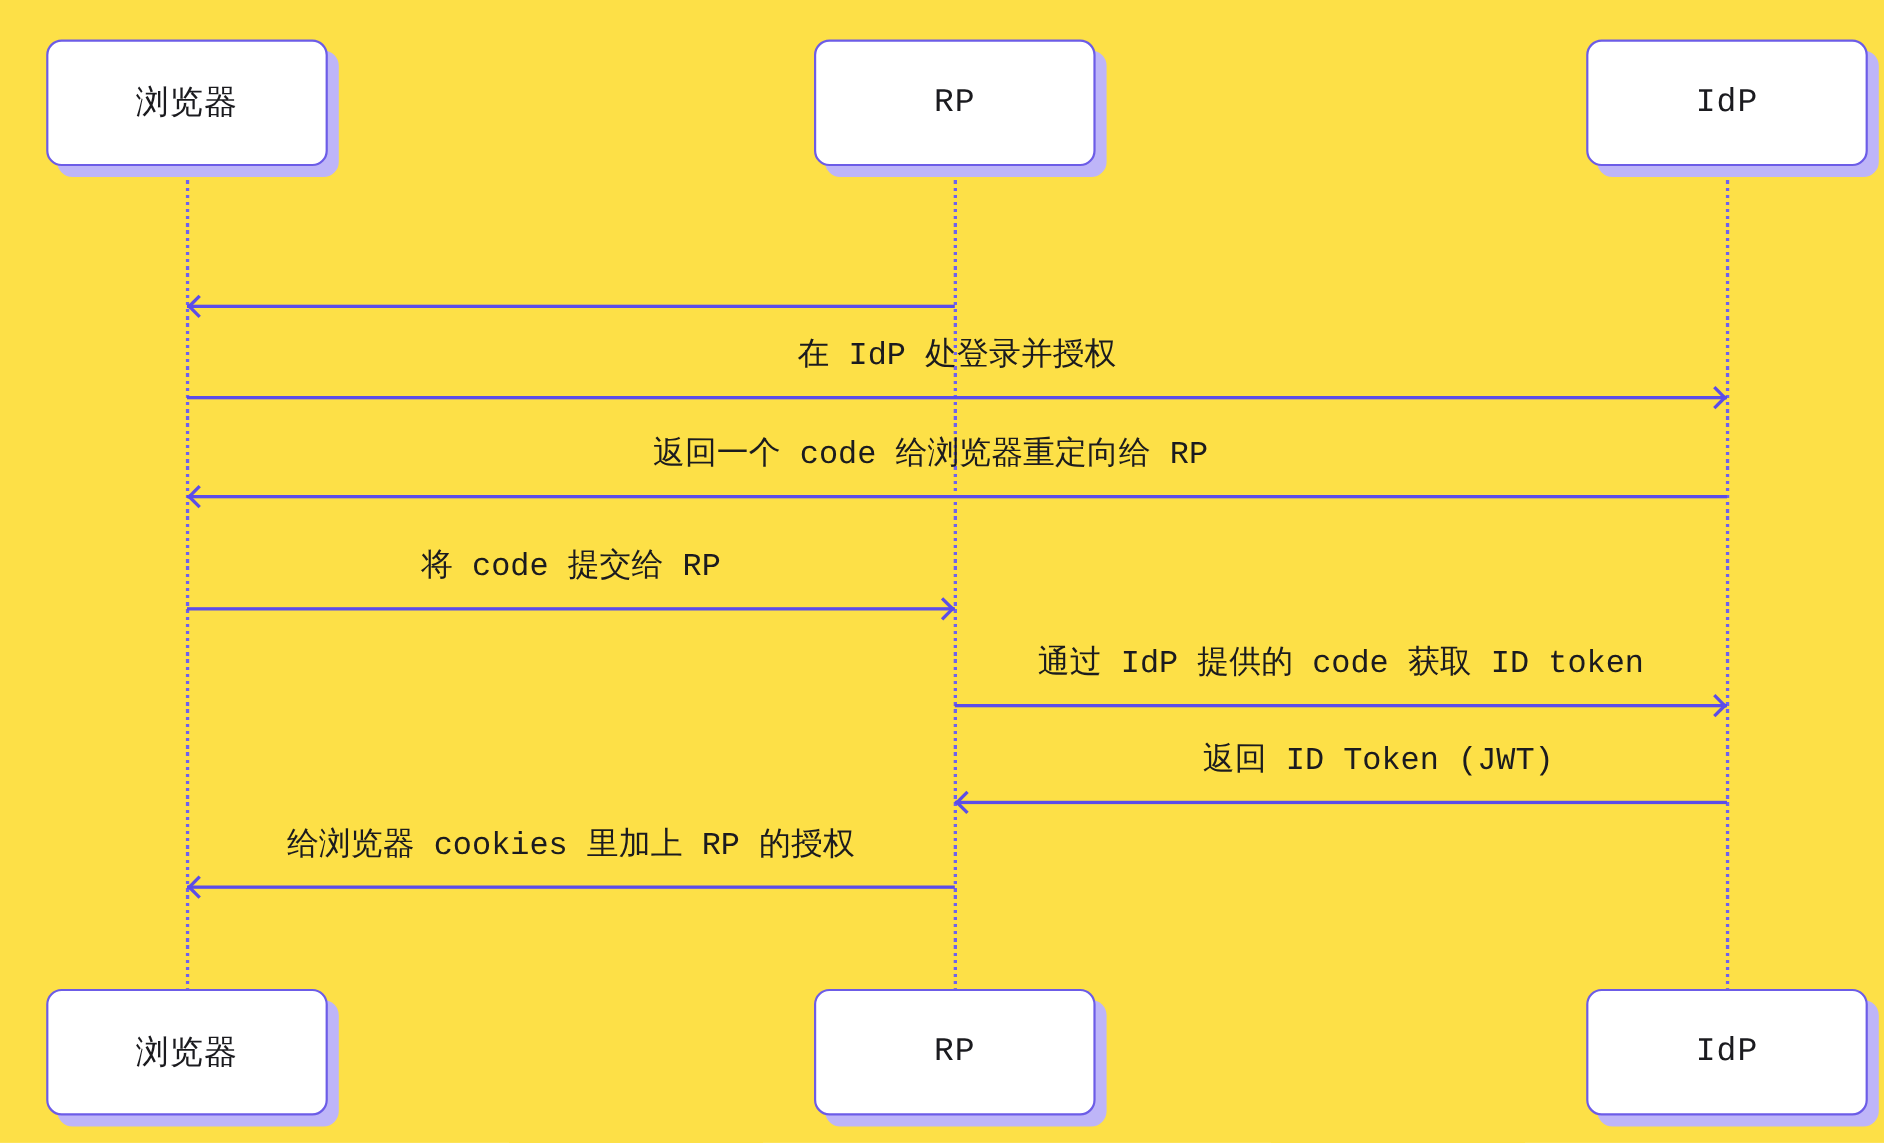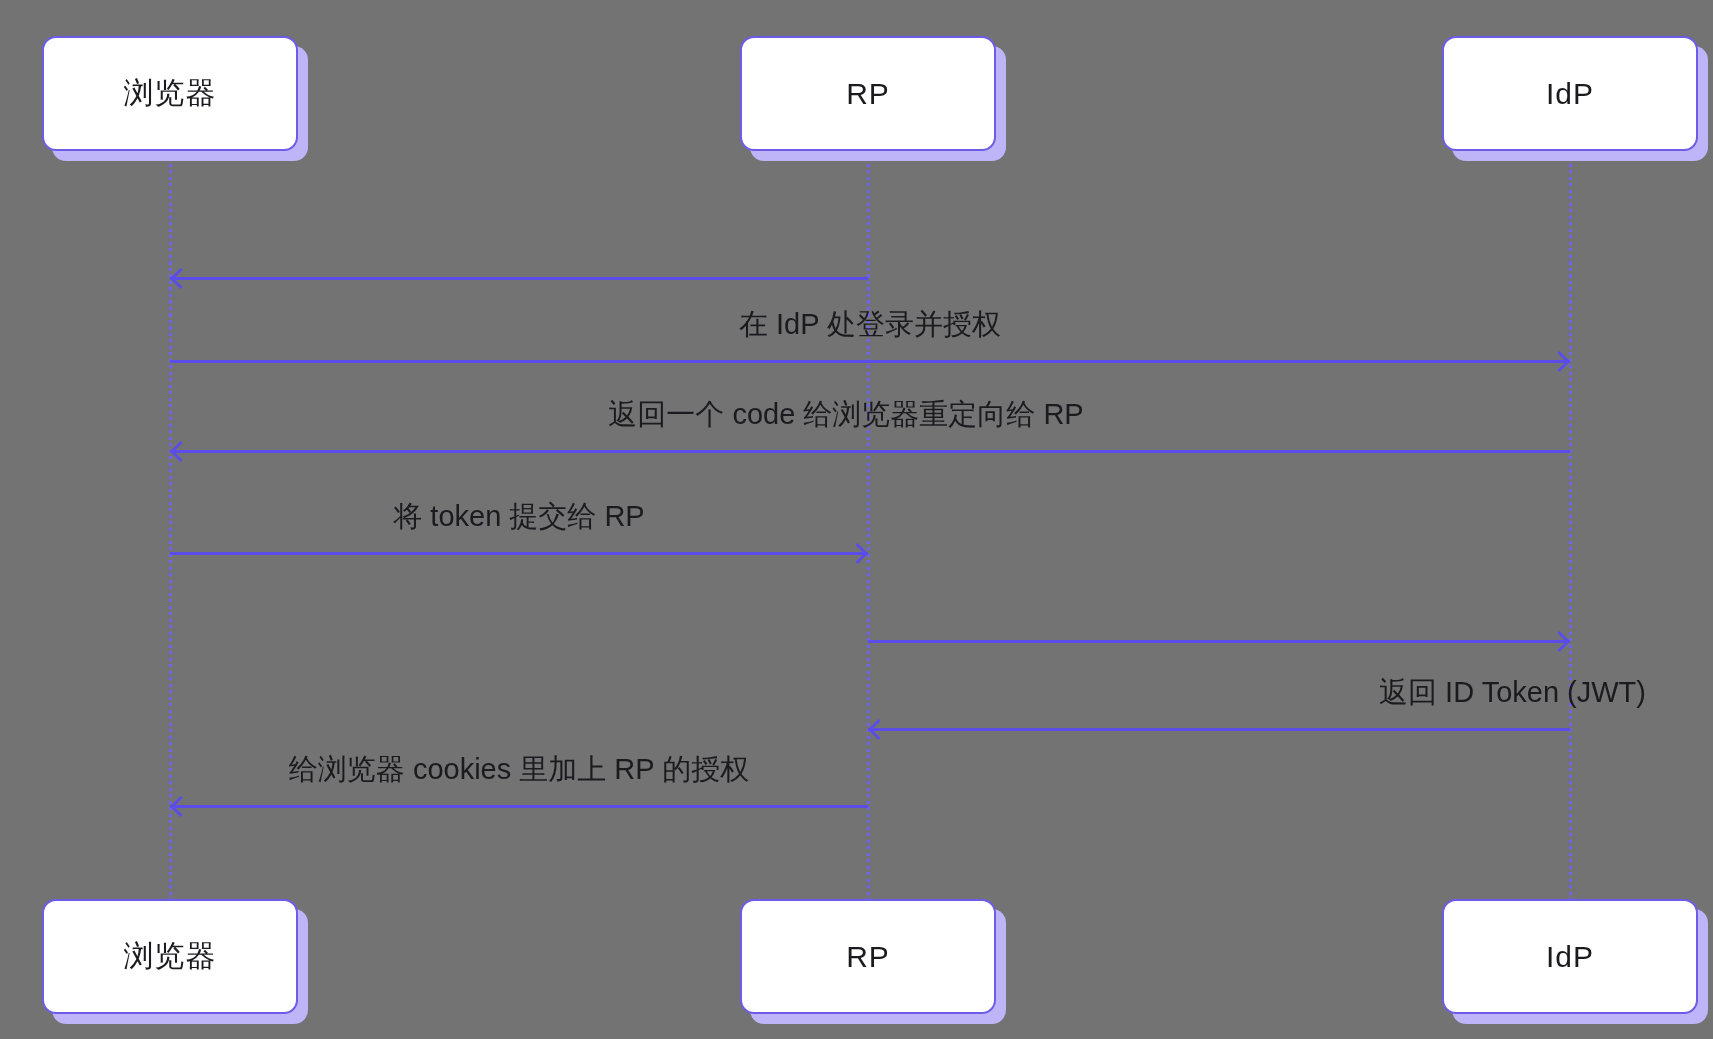--- a/index.html
+++ b/index.html
@@ -5,22 +5,23 @@
   html, body {
     margin: 0;
     padding: 0;
     background: #ffffff;
     font-family: "Liberation Sans", "DejaVu Sans", sans-serif;
   }
   .stage {
     position: relative;
     width: 1713px;
     height: 1039px;
-    background: #737373;
+    background: #fde047;
     overflow: hidden;
+    font-family: Liberation Mono, monospace;
   }
   .actor-box {
     position: absolute;
     box-sizing: border-box;
     background: #ffffff;
     border: 2.5px solid #6C5CE7;
     border-radius: 14px;
     box-shadow: 10px 10px 0 0 #BEB5F8;
     display: flex;
     align-items: center;
@@ -100,24 +101,25 @@
       <span class="actor-label">IdP</span>
     </div>
     <div class="msg-line" style="left: 170px; top: 277px; width: 698px;"></div>
     <div class="chevron left" style="left: 173.1px; top: 271px;"></div>
     <div class="msg-label" style="left: 420px; top: 302px;">在 IdP 处登录并授权</div>
     <div class="msg-line" style="left: 170px; top: 360px; width: 1400px;"></div>
     <div class="chevron right" style="left: 1551.9px; top: 354px;"></div>
     <div class="msg-label" style="left: 396px; top: 392px;">返回一个 code 给浏览器重定向给 RP</div>
     <div class="msg-line" style="left: 170px; top: 450px; width: 1400px;"></div>
     <div class="chevron left" style="left: 173.1px; top: 444px;"></div>
-    <div class="msg-label" style="left: 69px; top: 494px;">将 token 提交给 RP</div>
+    <div class="msg-label" style="left: 69px; top: 494px;">将 code 提交给 RP</div>
     <div class="msg-line" style="left: 170px; top: 552px; width: 698px;"></div>
     <div class="chevron right" style="left: 849.9px; top: 546px;"></div>
+    <div class="msg-label" style="left: 769px; top: 582px;">通过 IdP 提供的 code 获取 ID token</div>
     <div class="msg-line" style="left: 868px; top: 640px; width: 702px;"></div>
     <div class="chevron right" style="left: 1551.9px; top: 634px;"></div>
-    <div class="msg-label" style="left: 746px; top: 670px; text-align: right;">返回 ID Token (JWT)</div>
+    <div class="msg-label" style="left: 803px; top: 670px;">返回 ID Token (JWT)</div>
     <div class="msg-line" style="left: 868px; top: 728px; width: 702px;"></div>
     <div class="chevron left" style="left: 871.1px; top: 722px;"></div>
     <div class="msg-label" style="left: 69px; top: 747px;">给浏览器 cookies 里加上 RP 的授权</div>
     <div class="msg-line" style="left: 170px; top: 805px; width: 698px;"></div>
     <div class="chevron left" style="left: 173.1px; top: 799px;"></div>
   </div>
 
 </body></html>

